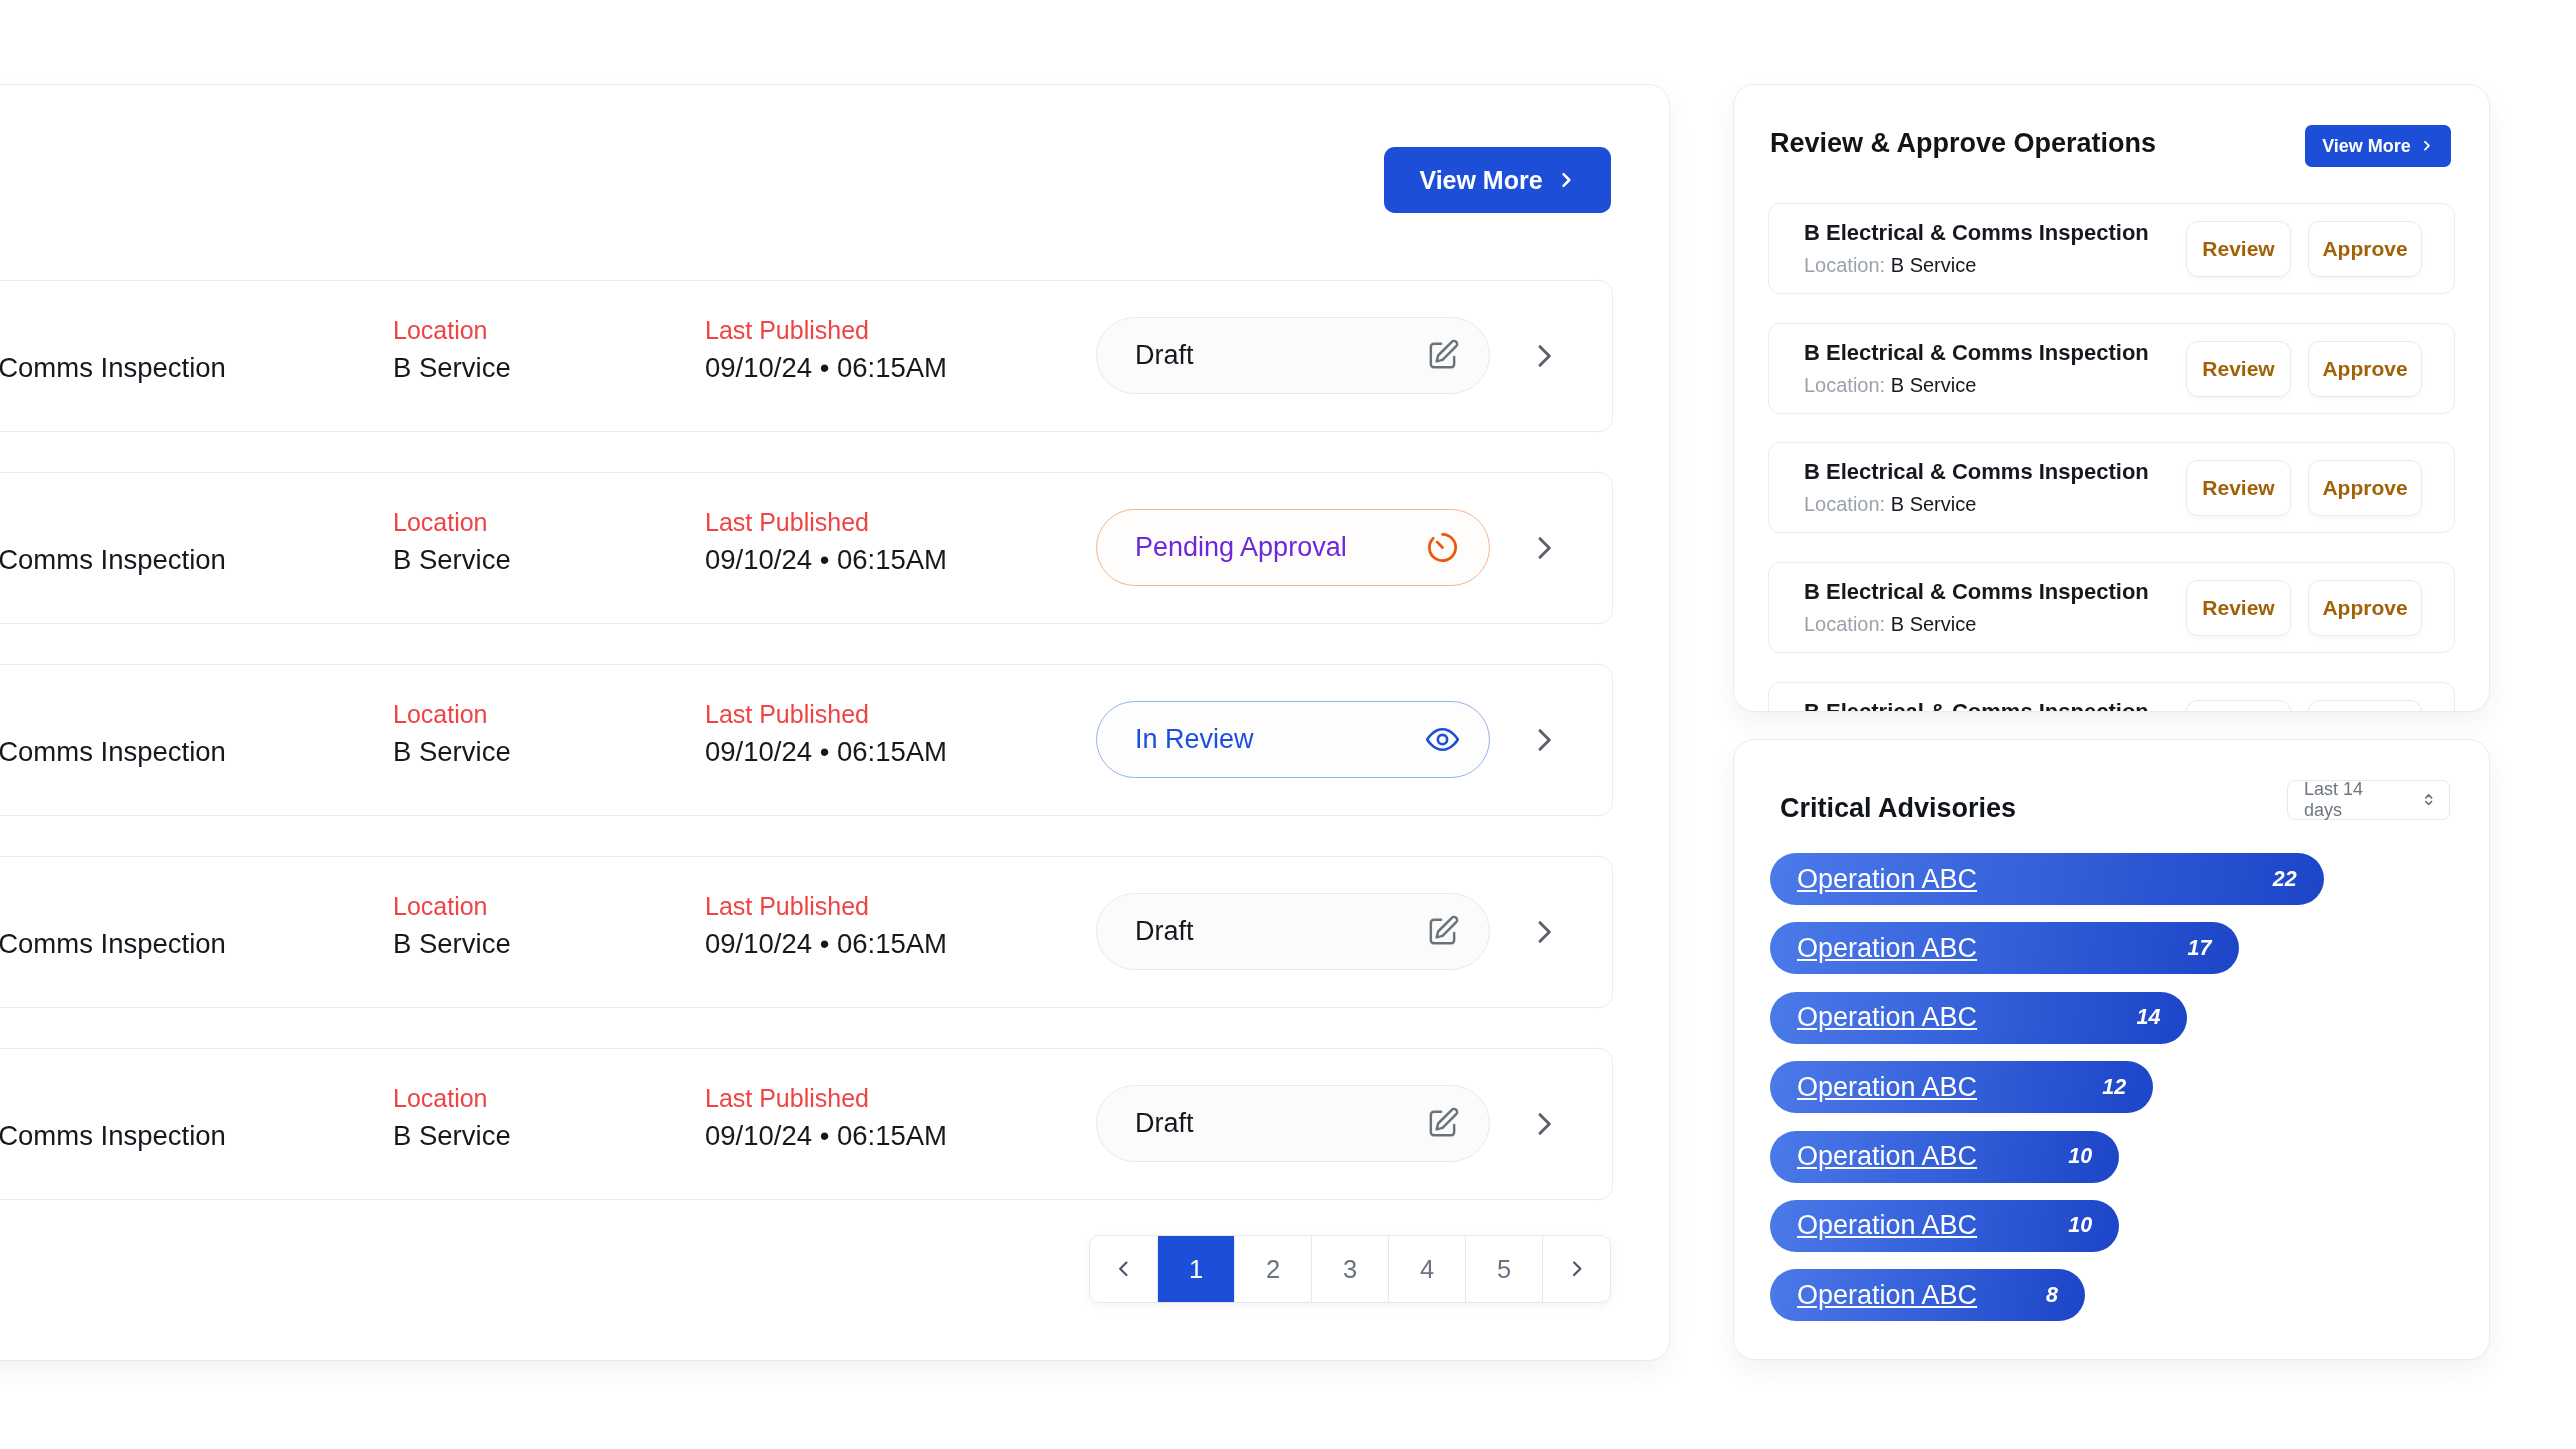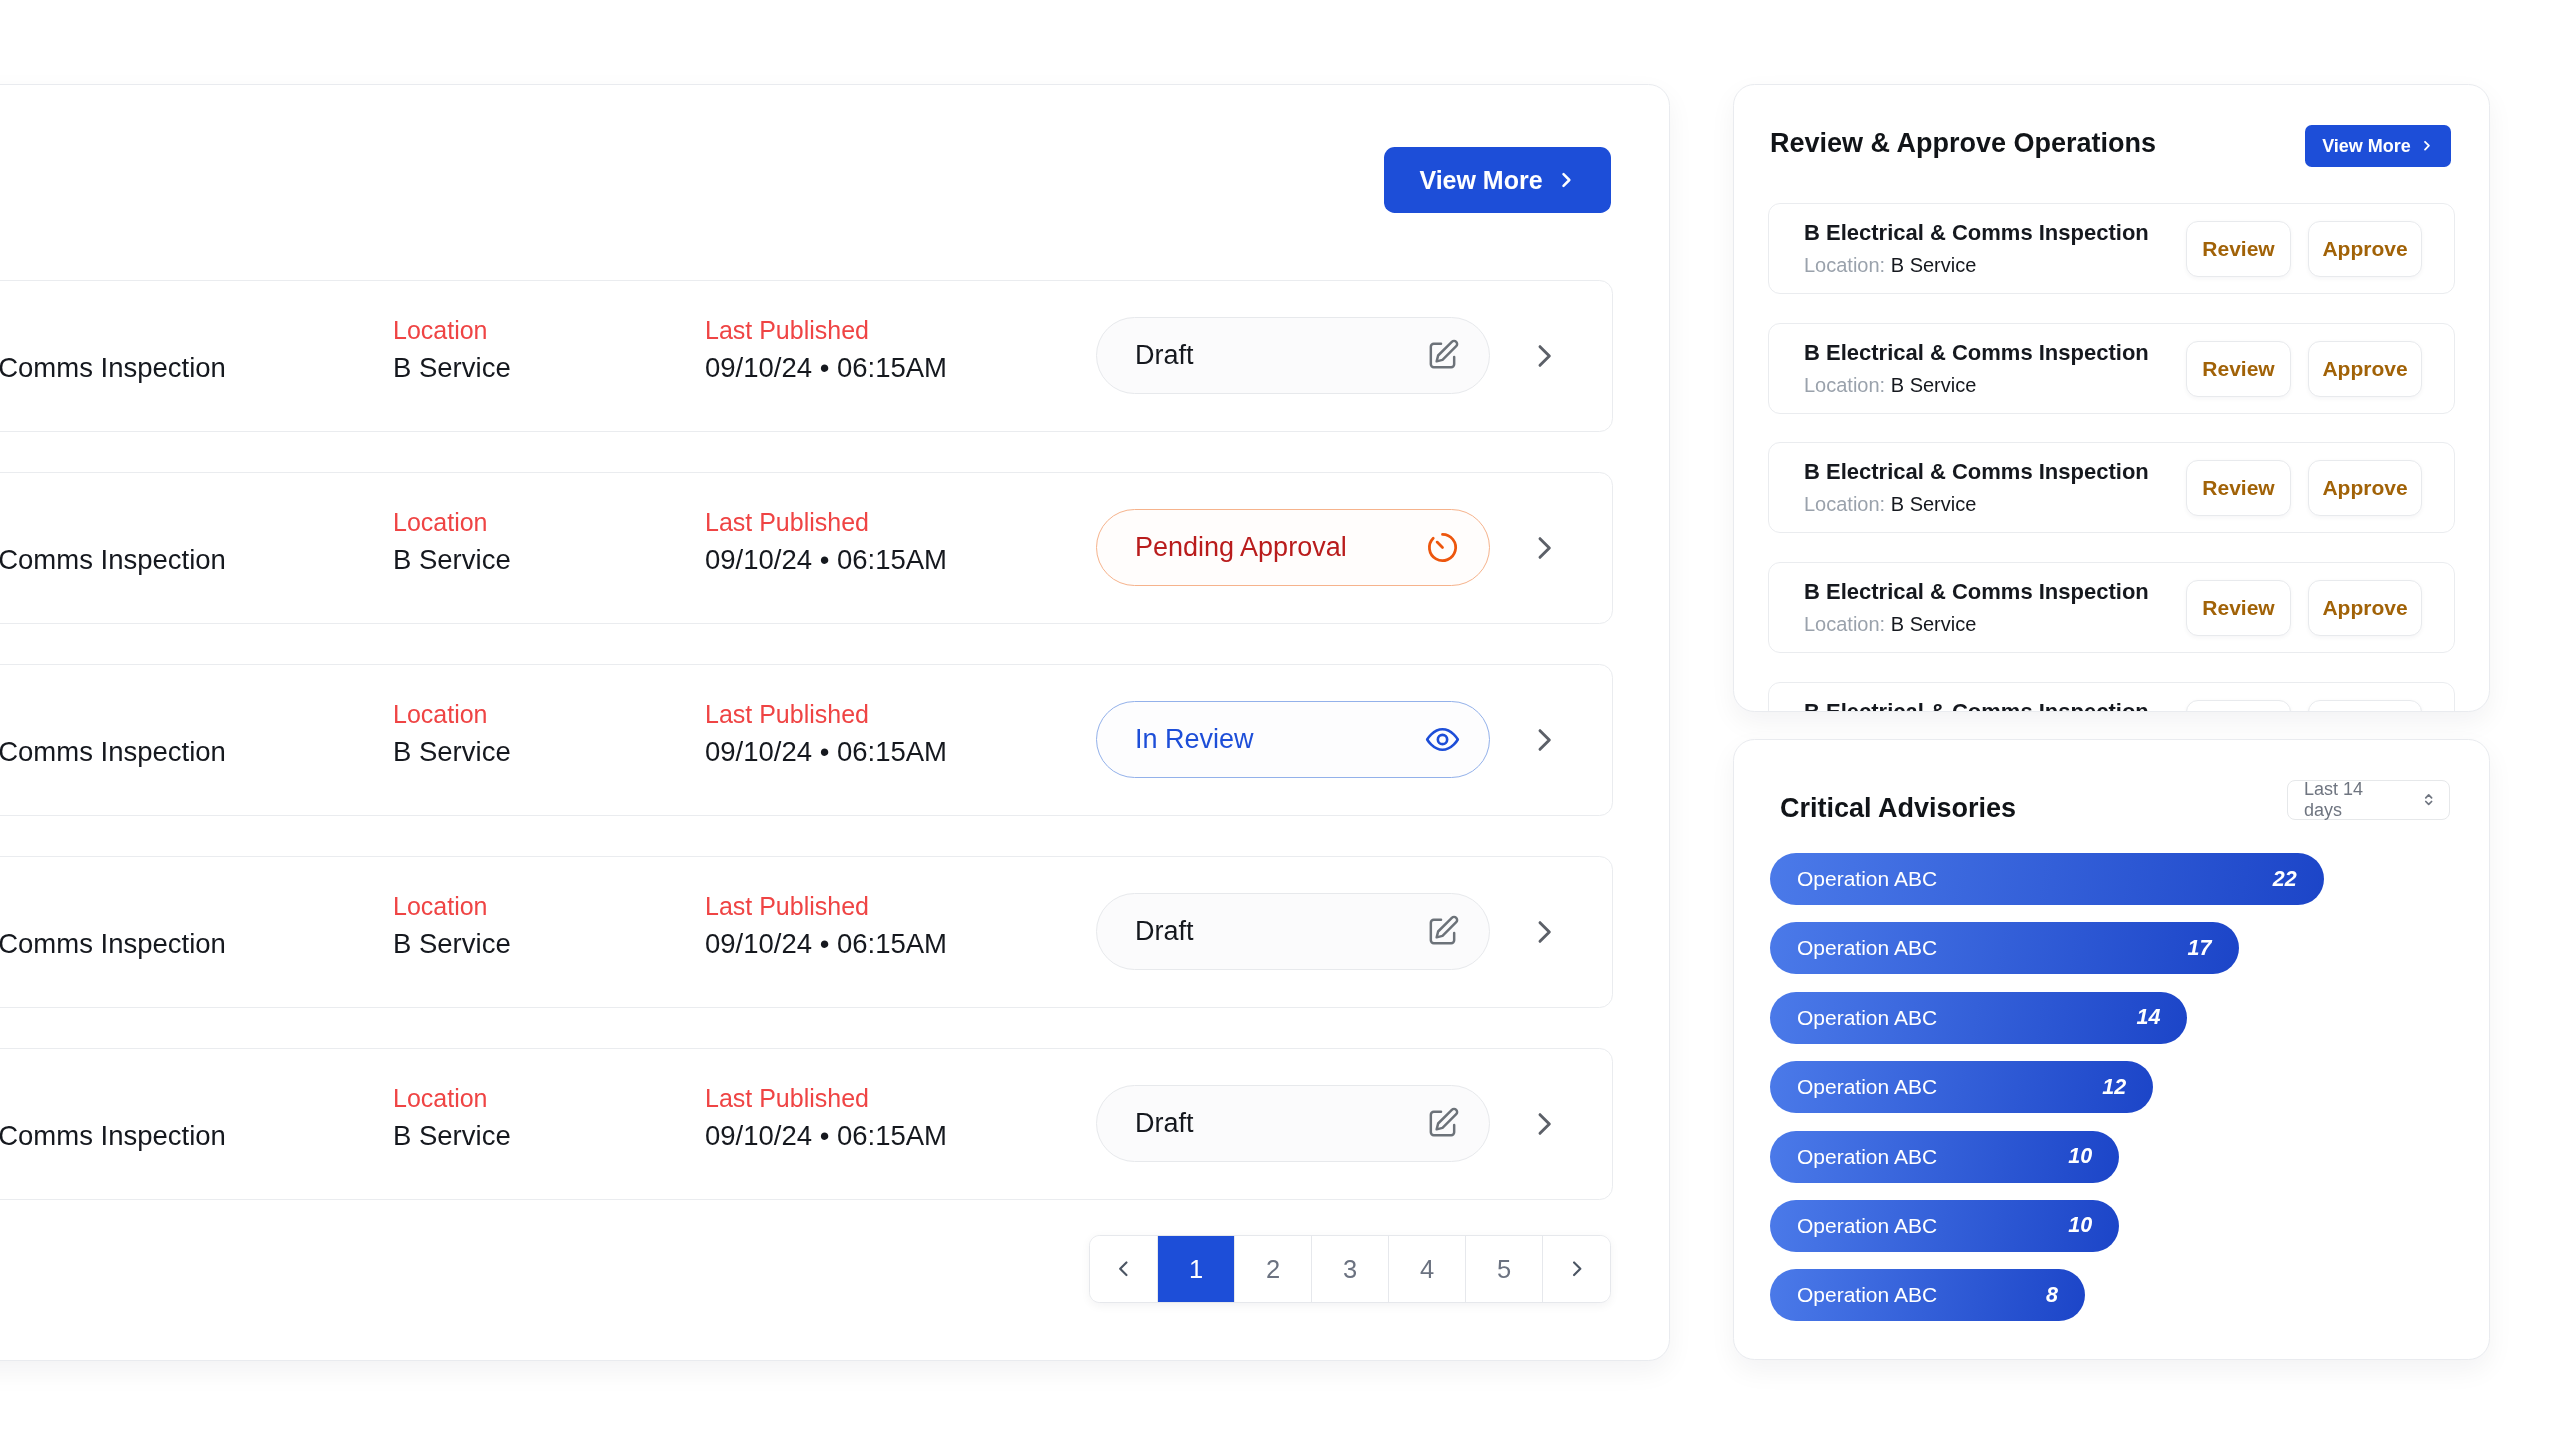--- a/index.html
+++ b/index.html
@@ -37,21 +37,21 @@
   .row-title{position:absolute;left:134px;top:71px;font-size:27.5px;color:#15181e;white-space:nowrap;}
   .pos-loc{left:700px;}
   .pos-pub{left:1012px;}
   .badge{
     position:absolute;left:1403px;top:36px;width:394px;height:77px;box-sizing:border-box;
     display:flex;align-items:center;justify-content:space-between;
     padding:0 29.5px 0 38px;border-radius:40px;background:#fbfbfc;border:1.3px solid #e7e9ec;
     font-size:27px;color:#15181e;cursor:pointer;
   }
   .badge svg{width:35px;height:35px;}
-  .badge--pending{border-color:#f6b38c;color:#b91c1c;background:#fffdfc;}
+  .badge--pending{border-color:#f6b38c;color:#6d28d9;background:#fffdfc;}
   .badge--review{border-color:#93b1ea;color:#1d4ed8;background:#fdfdfe;}
   .row-chevron{position:absolute;left:1835px;top:59px;width:32px;height:32px;cursor:pointer;}
   #pagination{
     position:absolute;right:58px;bottom:57px;height:66px;display:flex;
     border:0.7px solid #e6e8ec;border-radius:10.7px;overflow:hidden;background:#fff;
     box-shadow:0 2.7px 9.4px rgba(17,24,39,.05);
   }
   .page-cell{
     width:76px;display:flex;align-items:center;justify-content:center;
     font-size:25.5px;color:#6b7280;border-left:0.7px solid #e6e8ec;cursor:pointer;background:#fff;
@@ -91,21 +91,21 @@
     display:flex;align-items:center;justify-content:space-between;padding:0 12px 0 16px;
     border:1.3px solid #e6e8ea;border-radius:8px;background:#fff;color:#6f7580;font-size:18px;cursor:pointer;gap:32px;
   }
   #bars{position:absolute;left:36px;top:113px;width:682px;}
   .adv-bar{
     position:relative;height:52px;margin-bottom:17.4px;border-radius:26px;
     background:linear-gradient(100deg,#4b7ae9 0%,#1c45c8 100%);
     display:flex;align-items:center;justify-content:space-between;
     padding:0 27px;box-sizing:border-box;color:#fff;
   }
-  .adv-bar .lbl{font-size:21px;}
+  .adv-bar .lbl{font-size:27px;text-decoration:underline;}
   .adv-bar .val{font-size:21.5px;font-weight:bold;font-style:italic;}
   .ico{flex:0 0 auto;display:inline-flex;}
 </style>
 </head>
 <body>
 
 <section class="card" id="left-card">
   <div class="hdr-controls">
     <button class="btn-primary">
       <span>View More</span>

